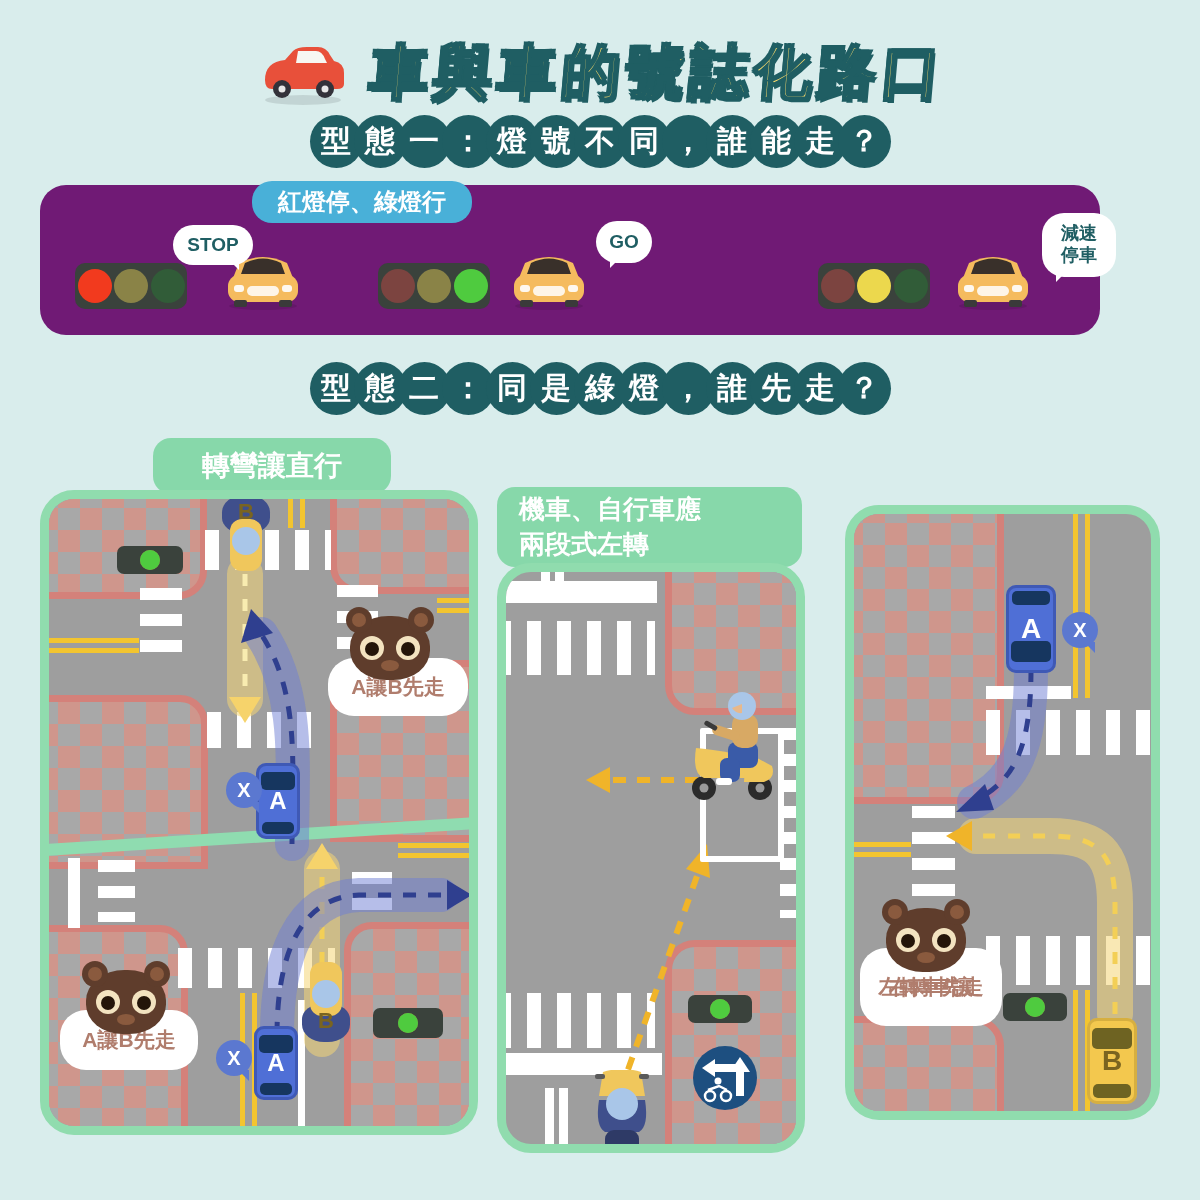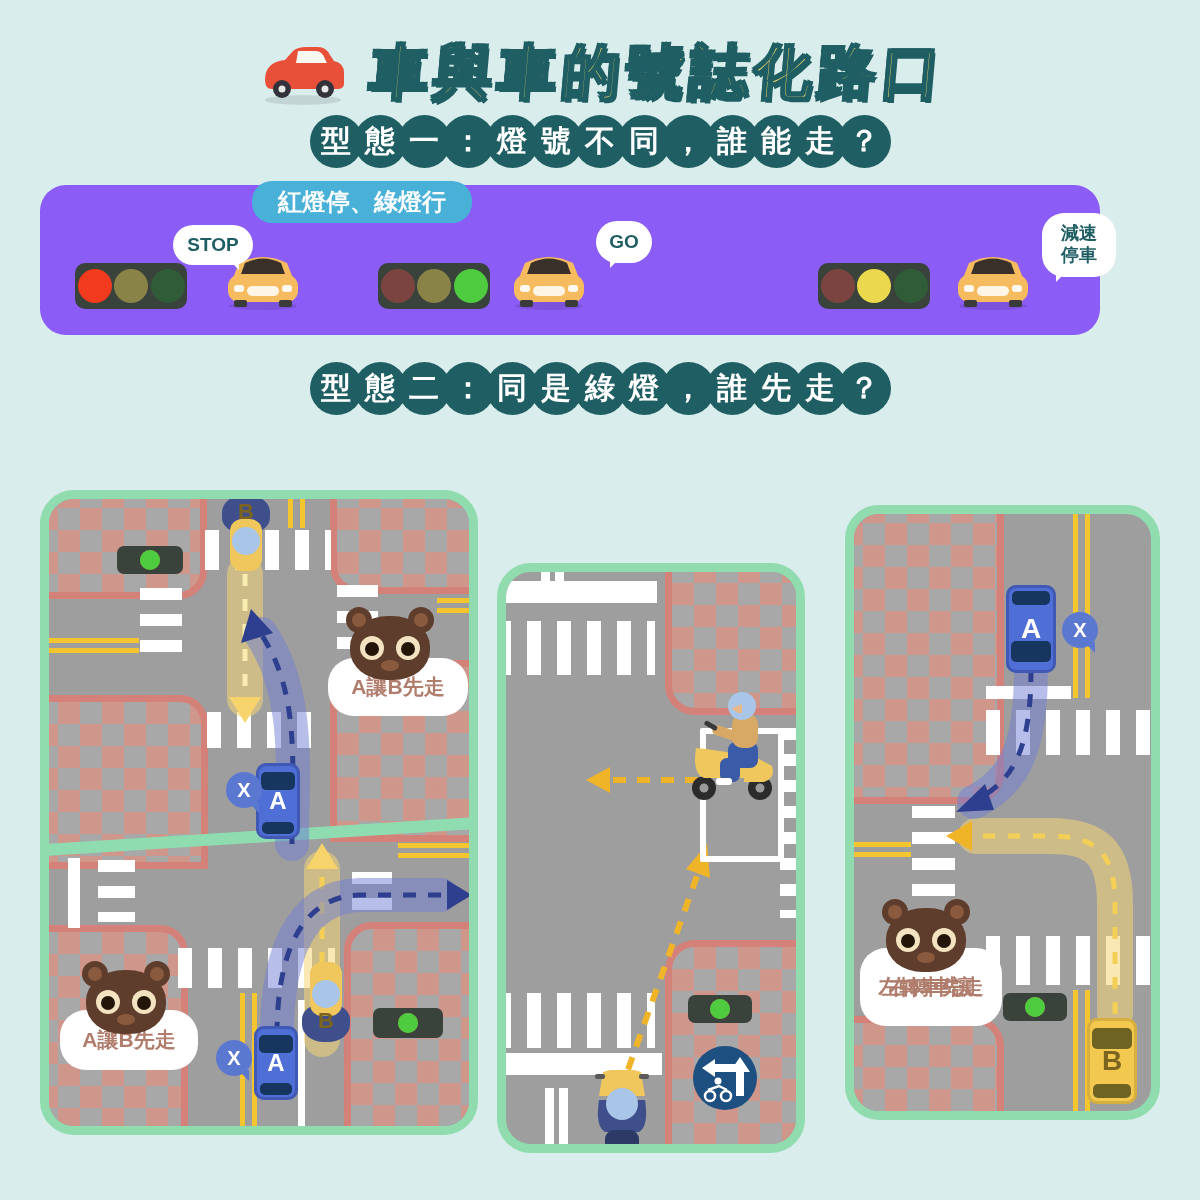--- a/index.html
+++ b/index.html
@@ -12,21 +12,21 @@
     -webkit-text-stroke:2px #1f5e63;transform:skewX(-5deg);
     text-shadow:3px 3px 0 #1f5e63,-2px 2px 0 #1f5e63,2px -2px 0 #1f5e63,-2px -2px 0 #1f5e63}
 
   
   .cap-heading{position:absolute;left:0;right:0;display:flex;justify-content:center;z-index:3}
   .cc{width:53px;height:53px;border-radius:50%;background:#1f5e63;color:#fff;font-size:30px;font-weight:bold;
      display:flex;align-items:center;justify-content:center;margin-left:-9px;flex:0 0 auto}
   .cc:first-child{margin-left:0}
 
   
-  .banner{position:absolute;left:40px;top:185px;width:1060px;height:150px;background:#8b5cf6;border-radius:26px;z-index:1}
+  .banner{position:absolute;left:40px;top:185px;width:1060px;height:150px;background:#701a75;border-radius:26px;z-index:1}
   .banner-tab{position:absolute;top:-4px;height:42px;background:#49b0d8;border-radius:20px;color:#fff;font-weight:bold;
      font-size:24px;display:flex;align-items:center;justify-content:center;padding:0 26px;z-index:2}
   .bubble{position:absolute;background:#fff;border-radius:22px;color:#1f5e63;font-weight:bold;
      display:flex;flex-direction:column;align-items:center;justify-content:center;z-index:3;line-height:1.2}
   .bubble::after{content:"";position:absolute;width:14px;height:14px;background:#fff}
   .bubble.tail-br::after{bottom:-5px;right:14px;clip-path:polygon(0 0,100% 0,100% 100%)}
   .bubble.tail-bl::after{bottom:-5px;left:14px;clip-path:polygon(0 0,100% 0,0 100%)}
 
   
   .tl{position:absolute;display:flex;align-items:center;justify-content:space-evenly;background:#3a423c;border-radius:10px;z-index:5}
@@ -220,20 +220,23 @@
       <span class="cc">是</span>
       <span class="cc">綠</span>
       <span class="cc">燈</span>
       <span class="cc">，</span>
       <span class="cc">誰</span>
       <span class="cc">先</span>
       <span class="cc">走</span>
       <span class="cc">？</span>
     </div>
 
+  <div class="panel-tab" style="left:153px;top:438px;width:238px;height:56px;font-size:28px;align-items:center">
+    <span>轉彎讓直行</span>
+  </div>
   <div class="panel" style="left:40px;top:490px;width:420px;height:627px">
 
     <div class="checker" style="left:-20px;top:-20px;width:164px;height:106px;border-radius:0 0 28px 0"></div>
     <div class="checker" style="left:281px;top:-20px;width:170px;height:101px;border-radius:0 0 0 28px"></div>
     <div class="zebra-v" style="left:156px;top:31px;width:126px;height:40px"></div>
     <div class="dbl-y-v" style="left:239px;top:-9px;width:17px;height:38px"></div>
     <div class="zebra-h" style="left:91px;top:89px;width:42px;height:77px"></div>
     <div class="dbl-y-h" style="left:-9px;top:139px;width:99px;height:15px"></div>
     <div class="zebra-h" style="left:288px;top:86px;width:41px;height:77px"></div>
     <div class="dbl-y-h" style="left:388px;top:99px;width:90px;height:15px"></div>
@@ -322,20 +325,24 @@
         <i class="ear r"></i>
         <i class="eye l"></i>
         <i class="eye r"></i>
         <i class="muzzle"></i>
     </div>
     <div class="speech" style="left:11px;top:511px;width:138px;height:60px;font-size:21px">
       <span>A讓B先走</span>
     </div>
   </div>
 
+  <div class="panel-tab" style="left:497px;top:487px;width:305px;height:80px;font-size:26px;padding-left:0;align-items:flex-start">
+    <span style="padding-left:22px">機車、自行車應</span>
+    <span style="padding-left:22px">兩段式左轉</span>
+  </div>
   <div class="panel" style="left:497px;top:563px;width:290px;height:572px">
     <div class="whiteline" style="left:35px;top:-9px;width:9px;height:38px"></div>
     <div class="whiteline" style="left:49px;top:-9px;width:9px;height:38px"></div>
     <div class="whiteline" style="left:-9px;top:9px;width:160px;height:22px"></div>
     <div class="zebra-v" style="left:-9px;top:49px;width:158px;height:54px"></div>
     <div class="checker" style="left:159px;top:-18px;width:166px;height:147px;border-radius:0 0 0 30px"></div>
     <div class="zebra-h" style="left:274px;top:156px;width:32px;height:190px"></div>
     <div class="zebra-v" style="left:-9px;top:421px;width:158px;height:55px"></div>
     <div class="whiteline" style="left:-9px;top:481px;width:165px;height:22px"></div>
     <div class="whiteline" style="left:39px;top:516px;width:9px;height:56px"></div>

